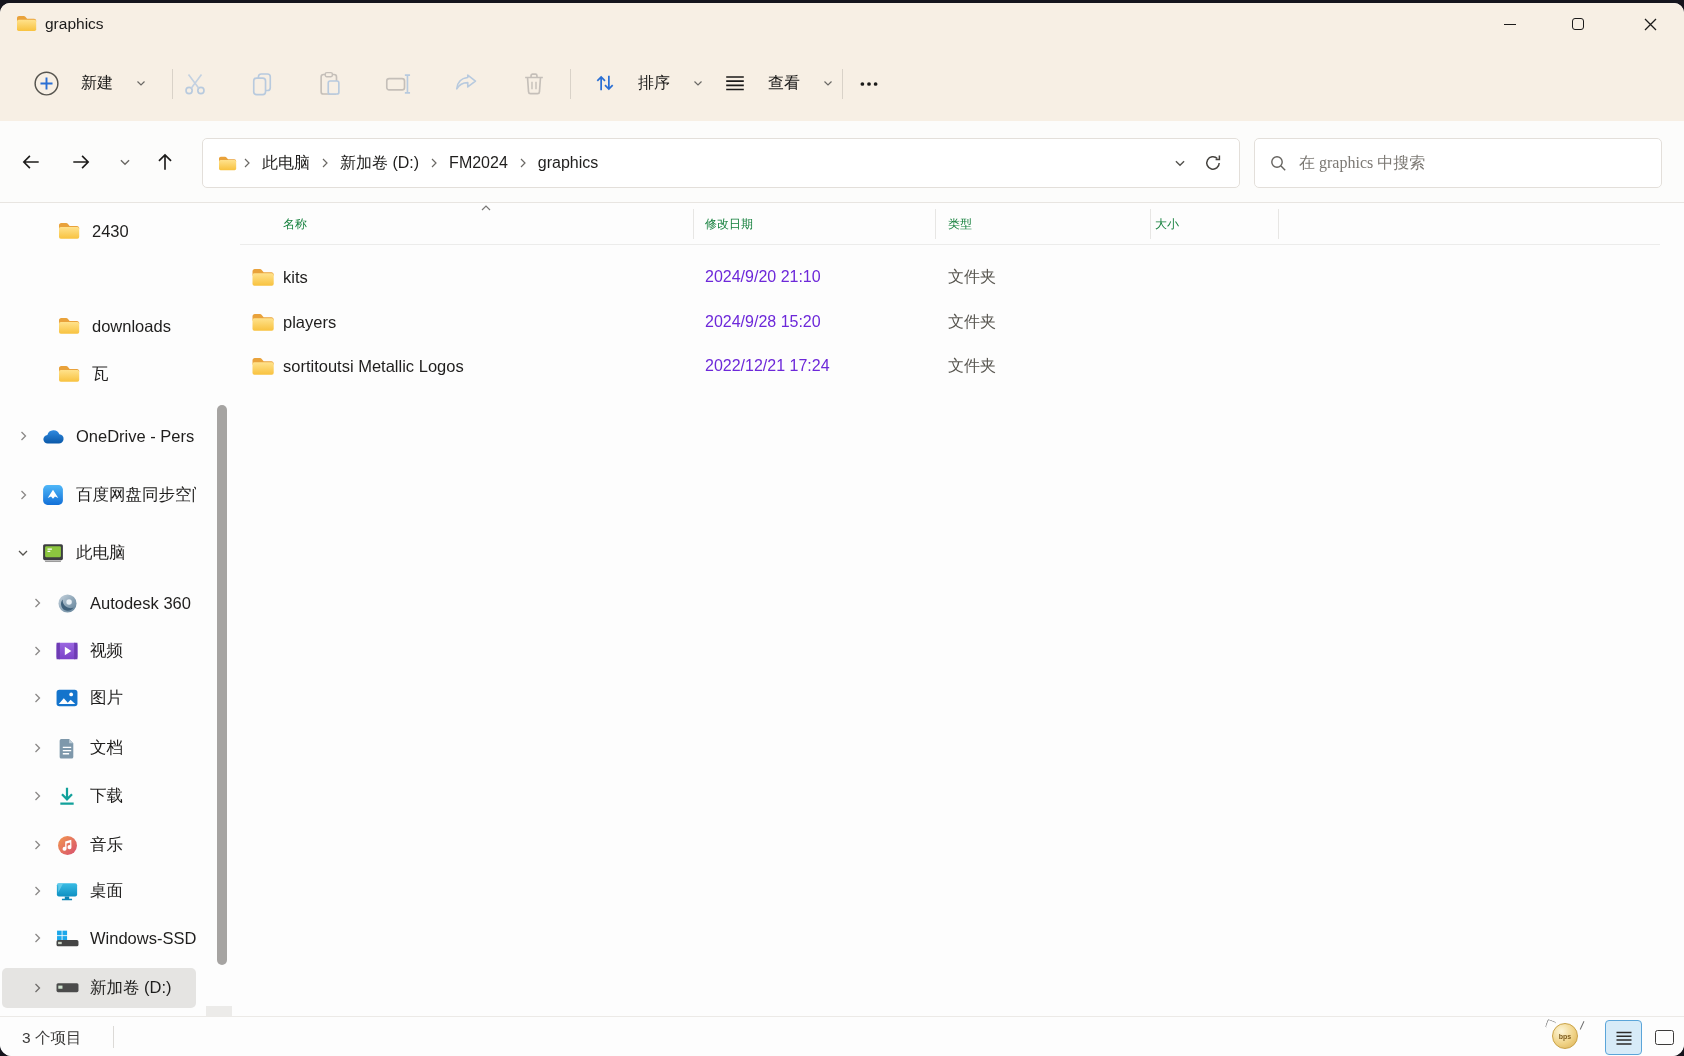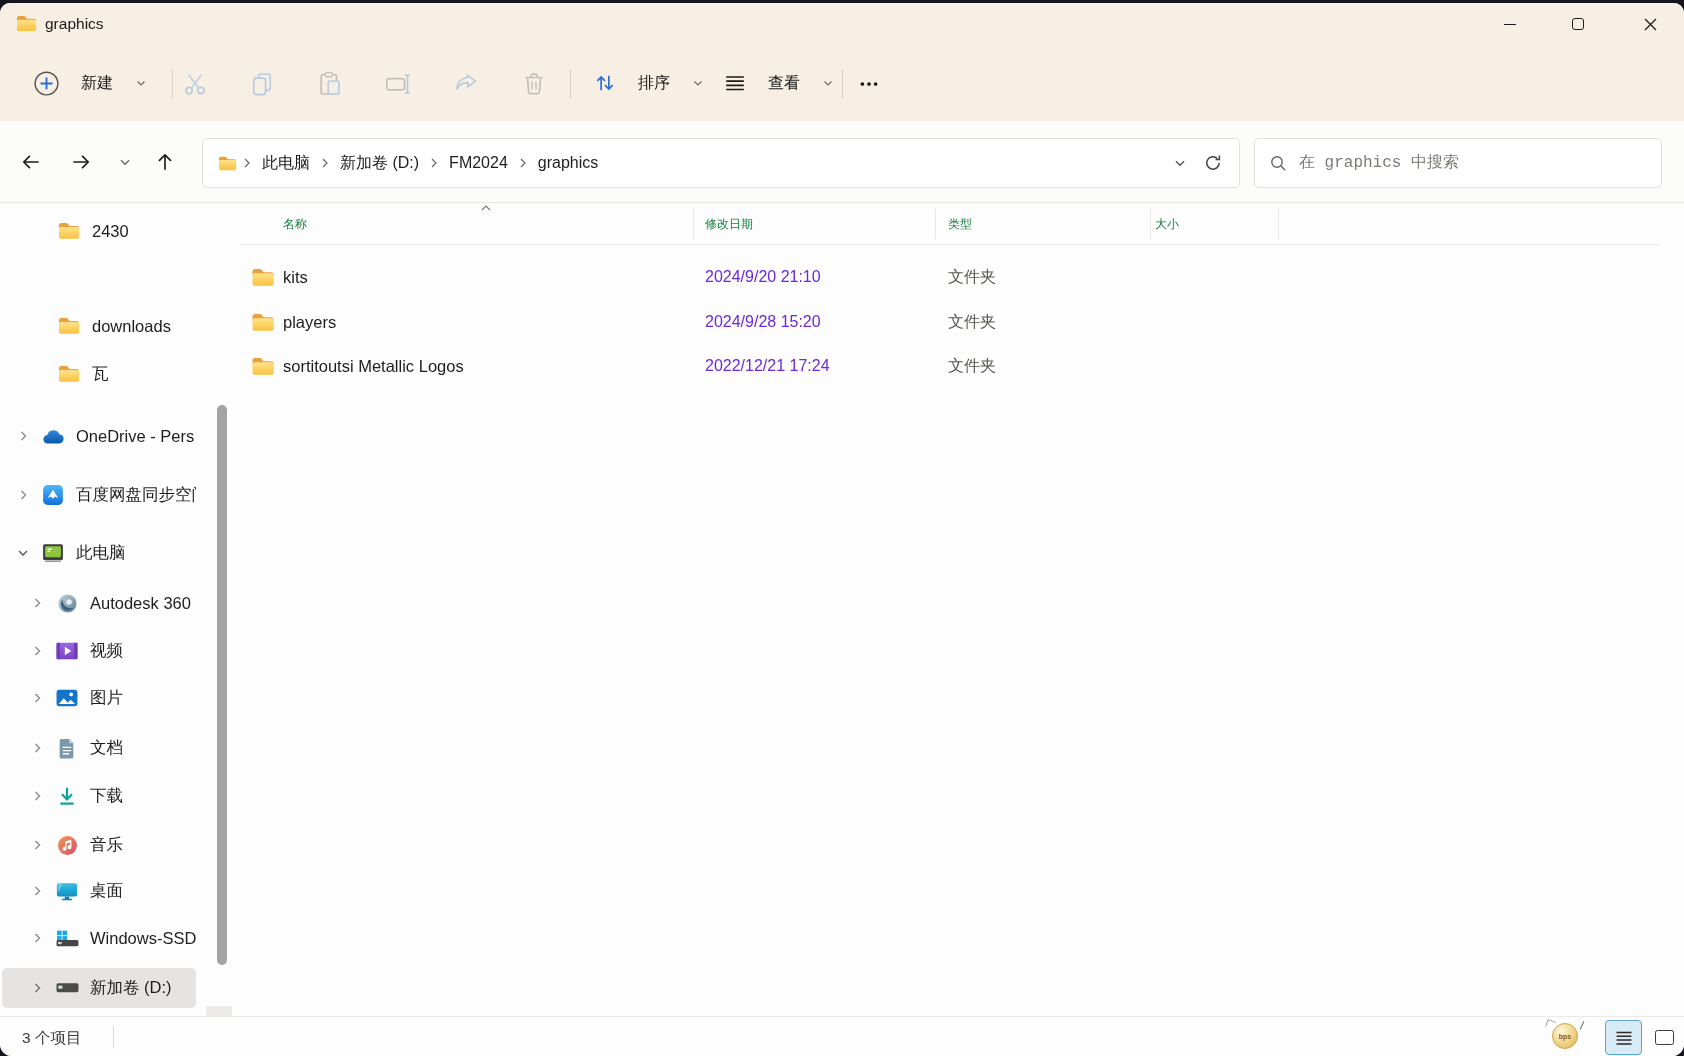--- a/index.html
+++ b/index.html
@@ -25,21 +25,21 @@
 
   
   .addressrow { position:absolute; left:0; top:118px; width:100%; height:82px; background:#fcfcfb; border-bottom:1px solid #e8e5e1; }
   .navbtn { position:absolute; top:22px; width:38px; height:38px; display:flex; align-items:center; justify-content:center; border-radius:5px; }
   .crumbbox { position:absolute; left:202px; top:17px; width:1038px; height:50px; background:#fff; border:1px solid #e3dfda; border-radius:5px; display:flex; align-items:center; }
   .crumbbox .bc-folder { margin-left:14px; }
   .crumb { font-size:16px; color:#1f1e1d; padding:6px 6px; border-radius:4px; white-space:nowrap; }
   .bc-chev { margin:0 4px; display:flex; }
   .crumb-right { margin-left:auto; display:flex; align-items:center; gap:16px; padding-right:16px; }
   .searchbox { position:absolute; left:1254px; top:17px; width:408px; height:50px; background:#fff; border:1px solid #e3dfda; border-radius:5px; display:flex; align-items:center; gap:12px; padding:0 14px; }
-  .searchbox input { border:none; outline:none; flex:1; font-size:16px; color:#1f1e1d; background:transparent; font-family:Liberation Mono, monospace; }
+  .searchbox input { border:none; outline:none; flex:1; font-size:16px; color:#1f1e1d; background:transparent; font-family:Liberation Serif, serif; }
   .searchbox input::placeholder { color:#7c7974; }
 
   
   .main { position:absolute; left:0; top:200px; width:100%; height:813px; background:#fdfdfd; }
 
   .sidebar { position:absolute; left:0; top:0; width:232px; height:100%; }
   .srow { position:absolute; left:2px; width:194px; height:40px; display:flex; align-items:center; border-radius:5px; }
   .srow.selected { background:#e5e4e2; }
   .sp-chev { width:14px; display:flex; justify-content:center; flex:none; }
   .srow.top .sp-chev { margin-left:14px; }

